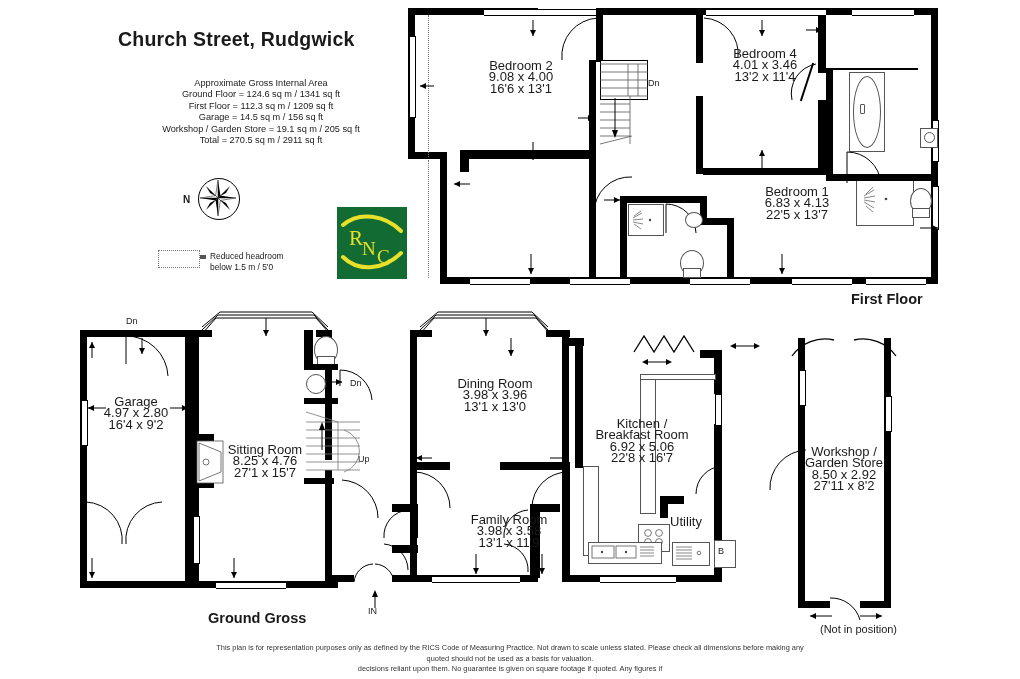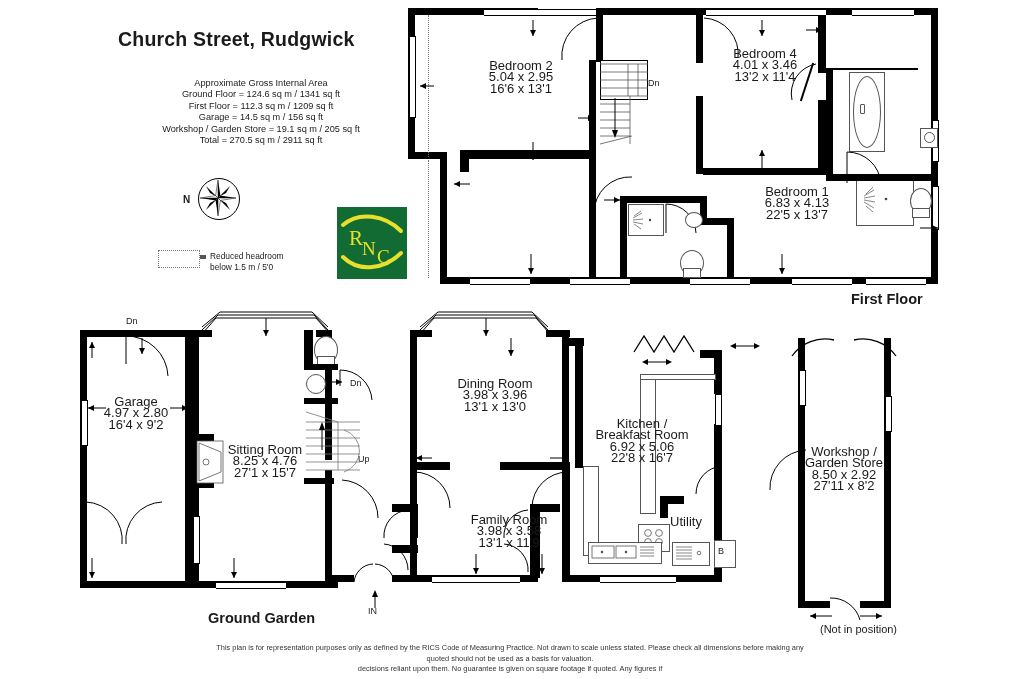--- a/index.html
+++ b/index.html
@@ -305,21 +305,21 @@
       <line x1="2" y1="6" x2="20" y2="6" stroke="#000" stroke-width="1"></line>
       <polygon points="20,6 14,3 14,9" fill="#000"></polygon>
     </svg>
   <svg class="arr" style="left:776px;top:252px;" width="12" height="24">
       <line x1="6" y1="2" x2="6" y2="22" stroke="#000" stroke-width="1"></line>
       <polygon points="6,22 3,16 9,16" fill="#000"></polygon>
     </svg>
 
   <div class="room" style="left:466px;top:60px;width:110px;">
     <div class="nm">Bedroom 2</div>
-    <div class="d1">5.04 x 2.95</div>
+    <div class="d1">9.08 x 4.00</div>
     <div class="d2">16'6 x 13'1</div>
   </div>
   <div class="room" style="left:712px;top:48px;width:106px;">
     <div class="nm">Bedroom 4</div>
     <div class="d1">4.01 x 3.46</div>
     <div class="d2">13'2 x 11'4</div>
   </div>
   <div class="room" style="left:742px;top:186px;width:110px;">
     <div class="nm">Bedroom 1</div>
     <div class="d1">6.83 x 4.13</div>
@@ -642,21 +642,21 @@
     </svg>
 
   <div class="room" style="left:800px;top:446px;width:88px;">
     <div class="nm">Workshop /</div>
     <div class="nm">Garden Store</div>
     <div class="d1">8.50 x 2.92</div>
     <div class="d2">27'11 x 8'2</div>
   </div>
 
   <div class="abs" id="notinposition">(Not in position)</div>
-  <div class="floor-label abs" id="ground-floor-label">Ground Garden</div>
+  <div class="floor-label abs" id="ground-floor-label">Ground Gross</div>
 
   <div class="abs" id="footer">
     <div>This plan is for representation purposes only as defined by the RICS Code of Measuring Practice. Not drawn to scale unless stated. Please check all dimensions before making any</div>
     <div>quoted should not be used as a basis for valuation.</div>
     <div>decisions reliant upon them. No guarantee is given on square footage if quoted. Any figures if</div>
   </div>
 
 </div>
 
 </body></html>

